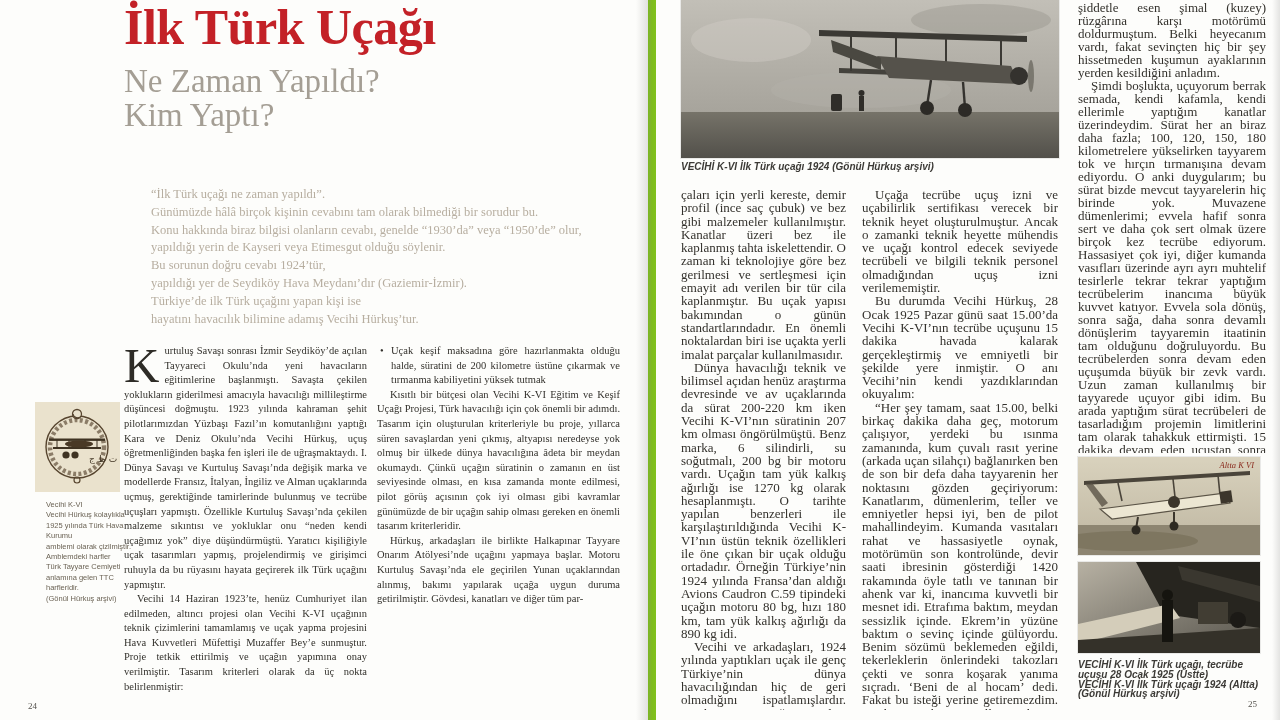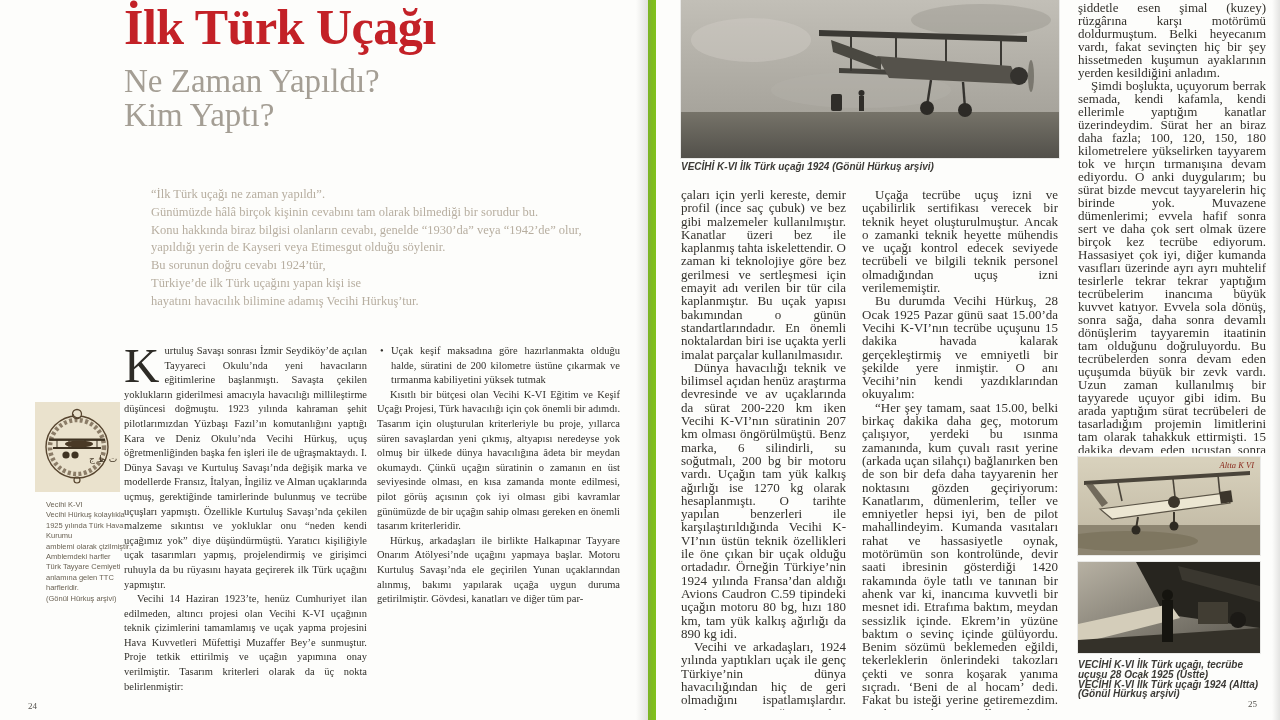--- a/index.html
+++ b/index.html
@@ -53,23 +53,24 @@
   <div id="left-page" class="abs">
     <div id="main-title" class="abs">İlk Türk Uçağı</div>
     <div id="subtitle" class="abs">
       <div>Ne Zaman Yapıldı?</div>
       <div>Kim Yaptı?</div>
     </div>
 
     <div id="intro" class="abs">
       <div>“İlk Türk uçağı ne zaman yapıldı”.</div>
       <div>Günümüzde hâlâ birçok kişinin cevabını tam olarak bilmediği bir sorudur bu.</div>
-      <div>Konu hakkında biraz bilgisi olanların cevabı, genelde “1930’da” veya “1942’de” olur,</div>
+      <div>Konu hakkında biraz bilgisi olanların cevabı, genelde “1930’da” veya “1950’de” olur,</div>
       <div>yapıldığı yerin de Kayseri veya Etimesgut olduğu söylenir.</div>
       <div>Bu sorunun doğru cevabı 1924’tür,</div>
+      <div>yapıldığı yer de Seydiköy Hava Meydanı’dır (Gaziemir-İzmir).</div>
       <div>Türkiye’de ilk Türk uçağını yapan kişi ise</div>
       <div>hayatını havacılık bilimine adamış Vecihi Hürkuş’tur.</div>
     </div>
 
     <div id="emblem-box" class="abs">
       <svg width="85" height="90" viewBox="0 0 85 90">
         <rect x="0" y="0" width="85" height="90" fill="#eae2cd"></rect>
         <circle cx="42" cy="45" r="31" fill="none" stroke="#57452f" stroke-width="1.4"></circle>
         <circle cx="42" cy="45" r="27" fill="none" stroke="#57452f" stroke-width="4.5" stroke-dasharray="3 2.4" opacity="0.65"></circle>
         <circle cx="42" cy="12" r="4.5" fill="#eae2cd" stroke="#57452f" stroke-width="1.3"></circle>

